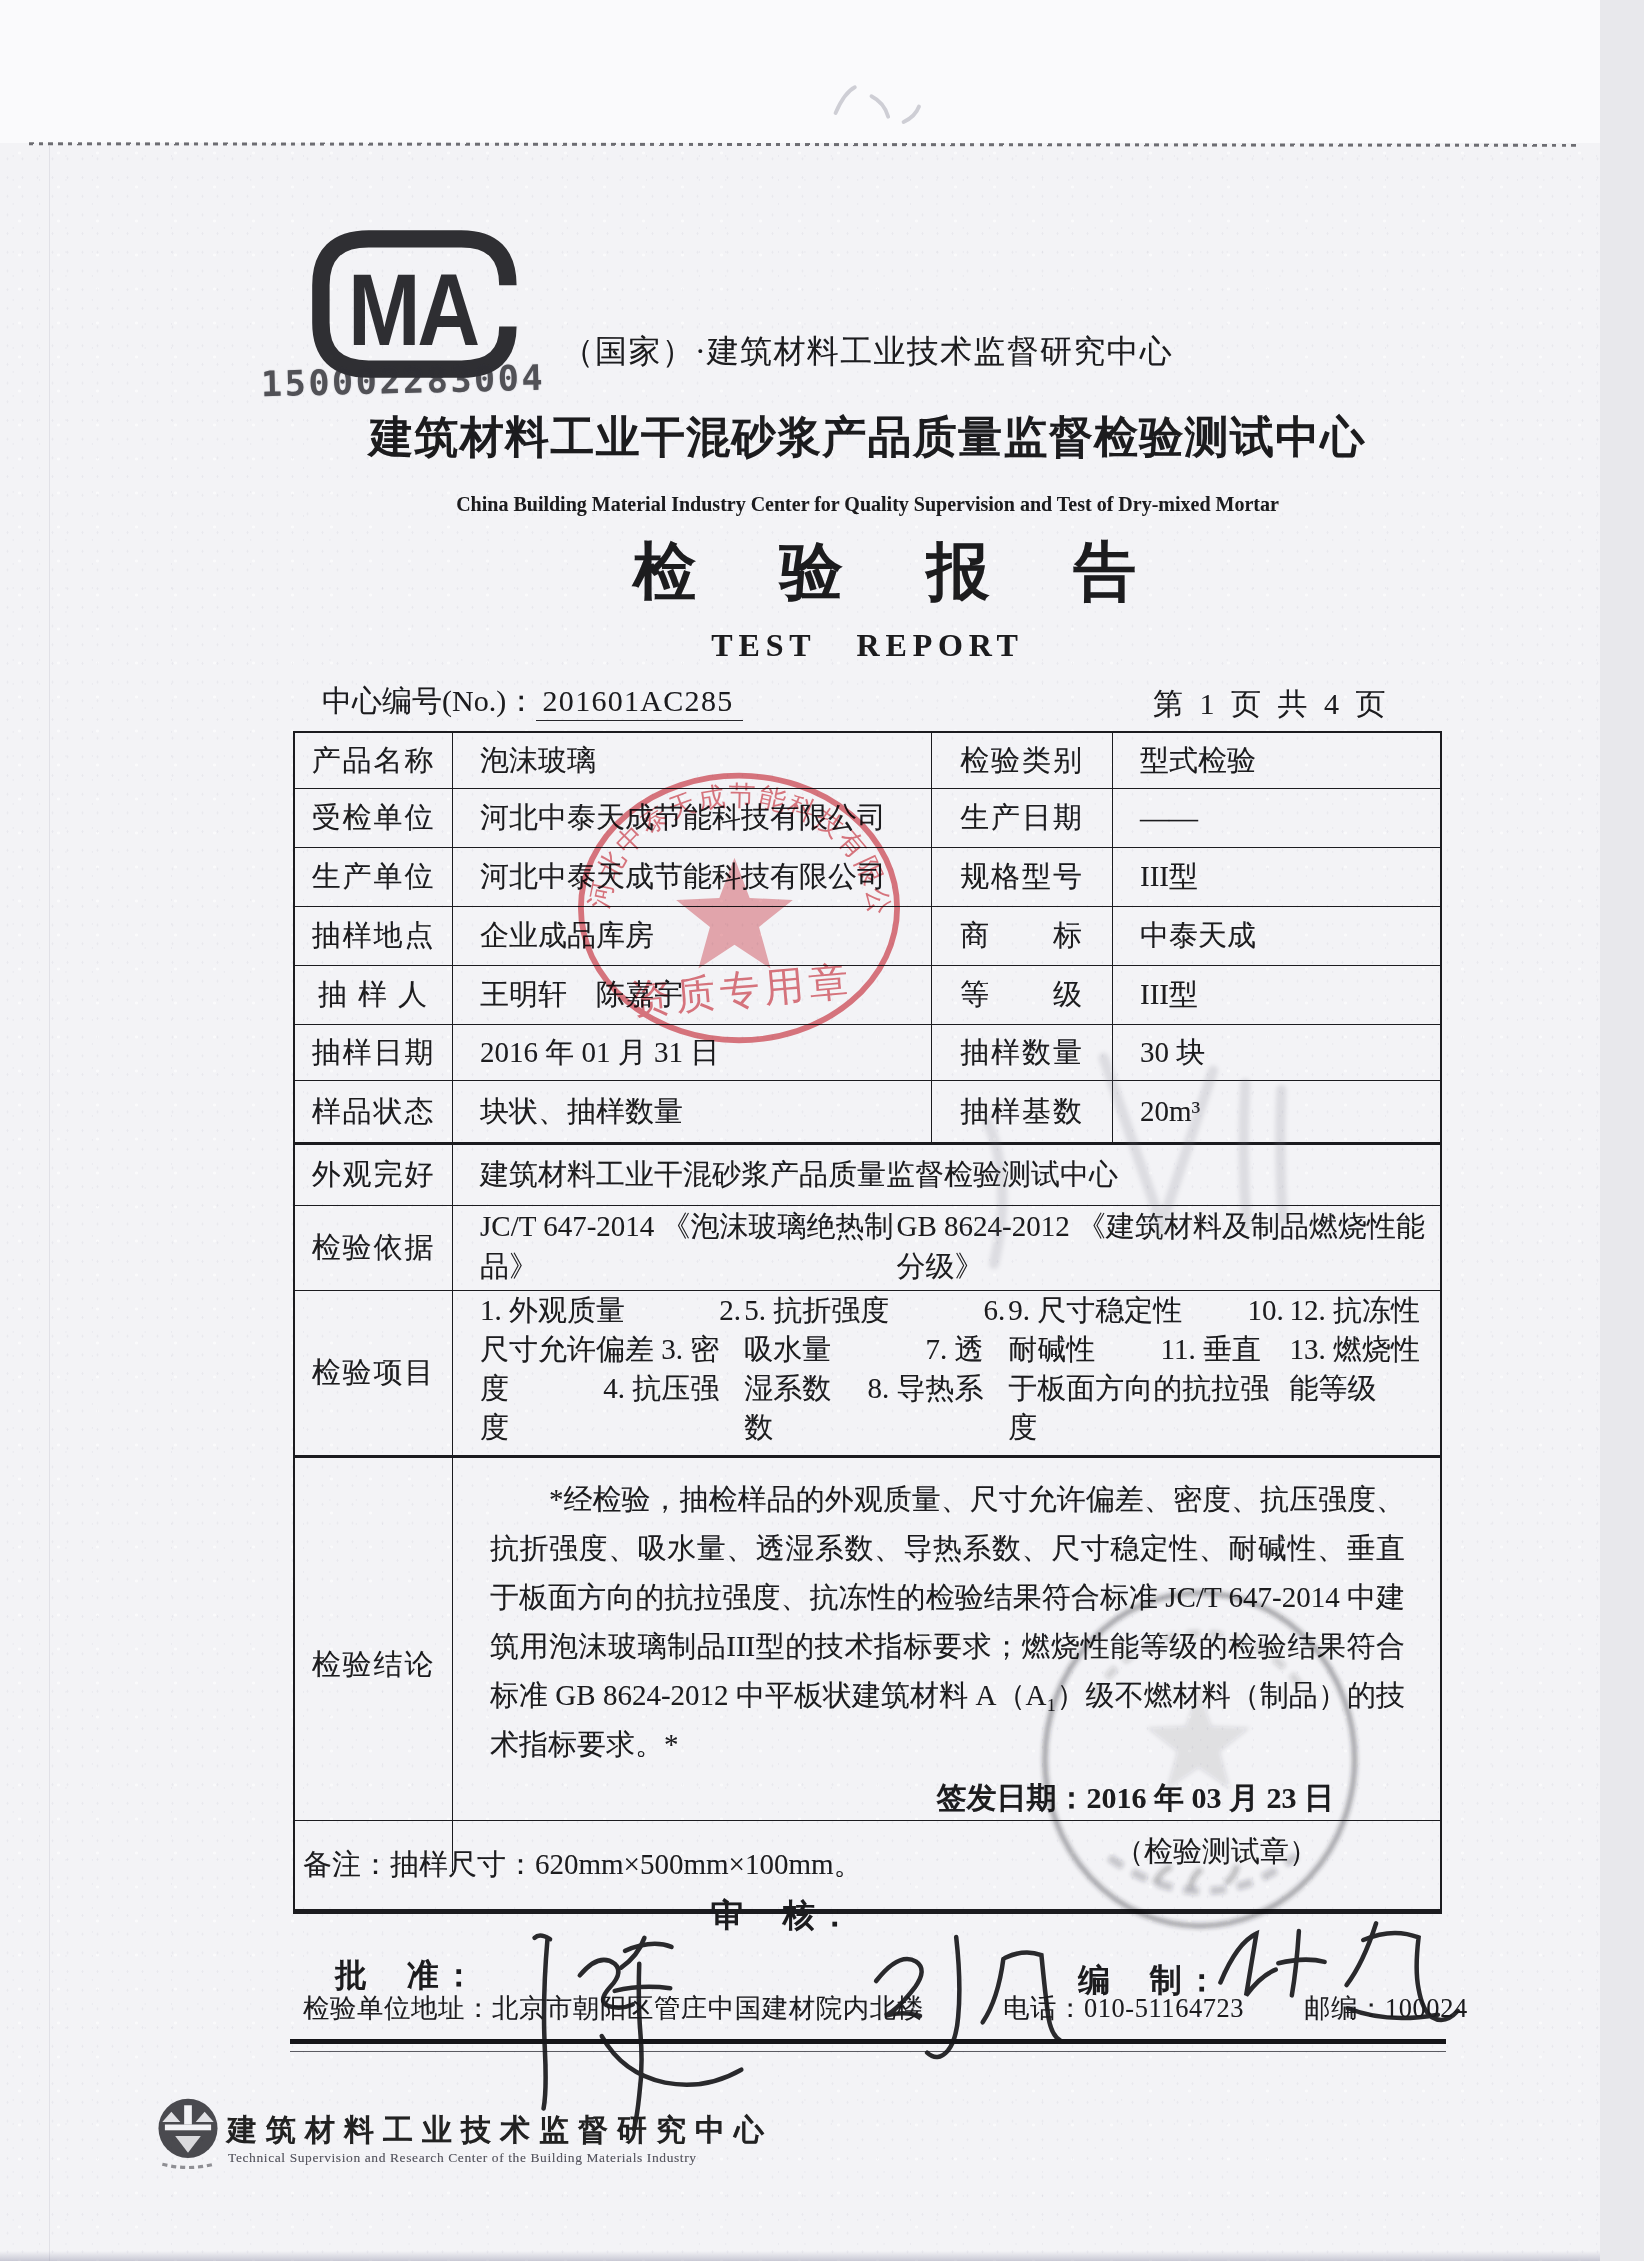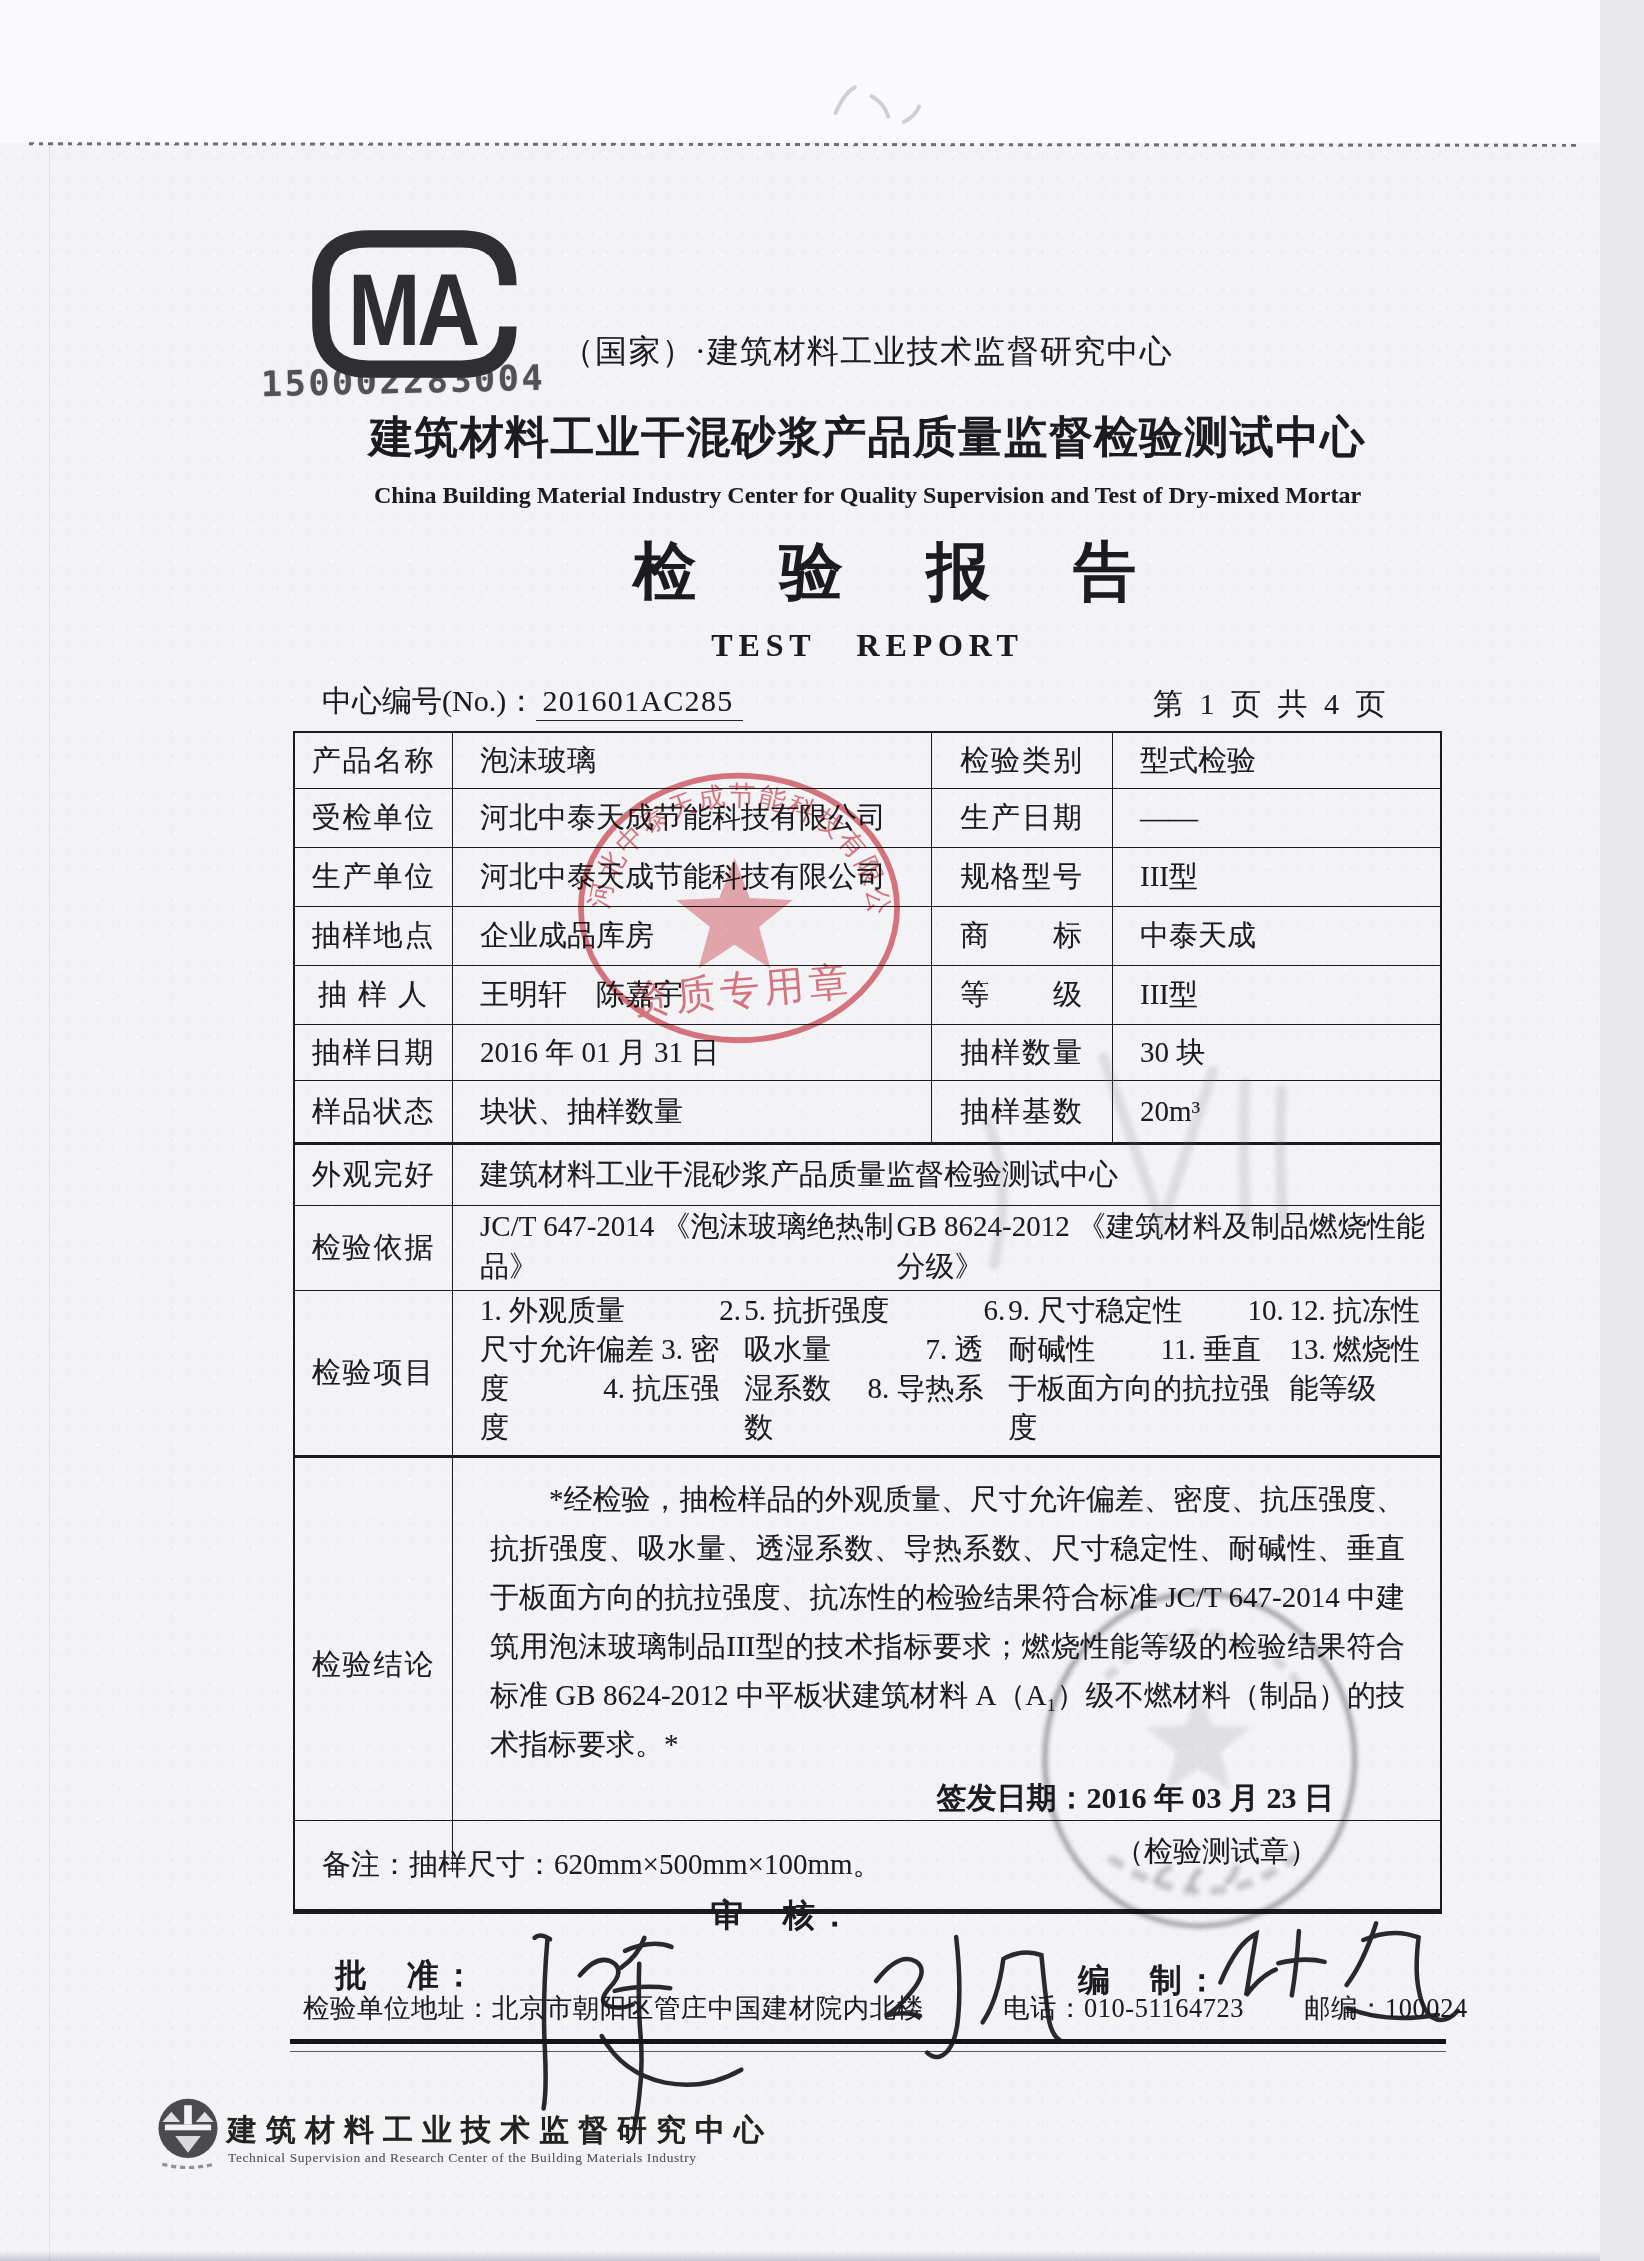--- a/index.html
+++ b/index.html
@@ -24,21 +24,21 @@
     background:linear-gradient(rgba(150,150,170,0),rgba(135,135,160,.4));}
 
   .abs{position:absolute;}
   .head-center{position:absolute;left:293px;width:1149px;text-align:center;}
 
   .cma-num{position:absolute;left:261px;top:361px;font-family:"DejaVu Sans Mono",monospace;
     font-weight:bold;font-size:35px;letter-spacing:2.6px;color:#2e2e33;opacity:.82;
     transform:rotate(-1.3deg);text-shadow:0 0 1.3px rgba(60,60,75,.5);}
   .org-line{top:330px;font-size:32px;letter-spacing:1.3px;}
   .center-name{top:408px;font-size:44px;font-weight:700;letter-spacing:1.3px;}
-  .center-en{top:482px;font-size:24px;font-weight:700;}
+  .center-en{top:493px;font-size:20px;font-weight:700;}
   .report-title{top:529px;font-size:63px;font-weight:700;letter-spacing:34px;padding-left:34px;}
   .report-en{top:627px;font-size:32px;font-weight:700;letter-spacing:5.8px;word-spacing:27px;}
 
   .report-no{position:absolute;left:322px;top:681px;font-size:30px;}
   .report-no .no-val{border-bottom:1.9px solid #26262b;padding:0 9px 2.6px 6.4px;letter-spacing:1.3px;}
   .page-info{position:absolute;left:1153px;top:684px;font-size:30px;letter-spacing:4.5px;}
 
   .report-table{position:absolute;left:293px;top:731px;width:1149px;
     border:2.6px solid #1b1b1f;border-bottom-width:5.2px;box-sizing:border-box;}
   .trow{display:grid;grid-template-columns:158px 479px 181px auto;border-bottom:1.9px solid #1b1b1f;}
@@ -48,21 +48,21 @@
   .tcell{border-right:1.9px solid #1b1b1f;box-sizing:border-box;}
   .tcell:last-child{border-right:none;}
   .cl{display:flex;align-items:center;justify-content:center;font-size:29px;letter-spacing:1.9px;white-space:pre;}
   .cv{display:flex;align-items:center;padding-left:27px;font-size:29px;white-space:pre;}
   .multiline{display:flex;flex-direction:row;justify-content:center;padding-left:27px;font-size:29px;line-height:40px;}
   .items{line-height:39px;}
   .concl-wrap{padding:17px 35px 0 37px;box-sizing:border-box;}
   .concl-text{font-size:29px;line-height:49px;text-align:justify;text-indent:59px;}
   .sign-date{font-size:30px;font-weight:700;text-align:right;padding-right:71px;margin-top:9px;}
   .stamp-note{font-size:29px;text-align:right;padding-right:87px;margin-top:13px;}
-  .remark-cell{display:flex;align-items:center;padding-left:27px;font-size:29px;white-space:pre;}
+  .remark-cell{display:flex;align-items:center;padding-left:8px;font-size:29px;white-space:pre;}
 
   .sig-label{position:absolute;font-size:32px;font-weight:700;letter-spacing:3.9px;}
   .footer-rule{position:absolute;left:290px;top:2039px;width:1156px;height:7px;
     border-top:5.8px solid #141418;border-bottom:1.9px solid rgba(25,25,35,.7);box-sizing:content-box;}
   .footer-text{position:absolute;top:1991px;font-size:26.4px;letter-spacing:0.6px;}
   .org-foot-cn{position:absolute;left:227px;top:2110px;font-size:30px;font-weight:700;letter-spacing:9px;color:#222;}
   .org-foot-en{position:absolute;left:228px;top:2150px;font-size:13.5px;color:#55555e;letter-spacing:0.6px;}
 
   svg text{text-shadow:none;}
   .stamp-red{position:absolute;left:568px;top:764px;mix-blend-mode:multiply;}

